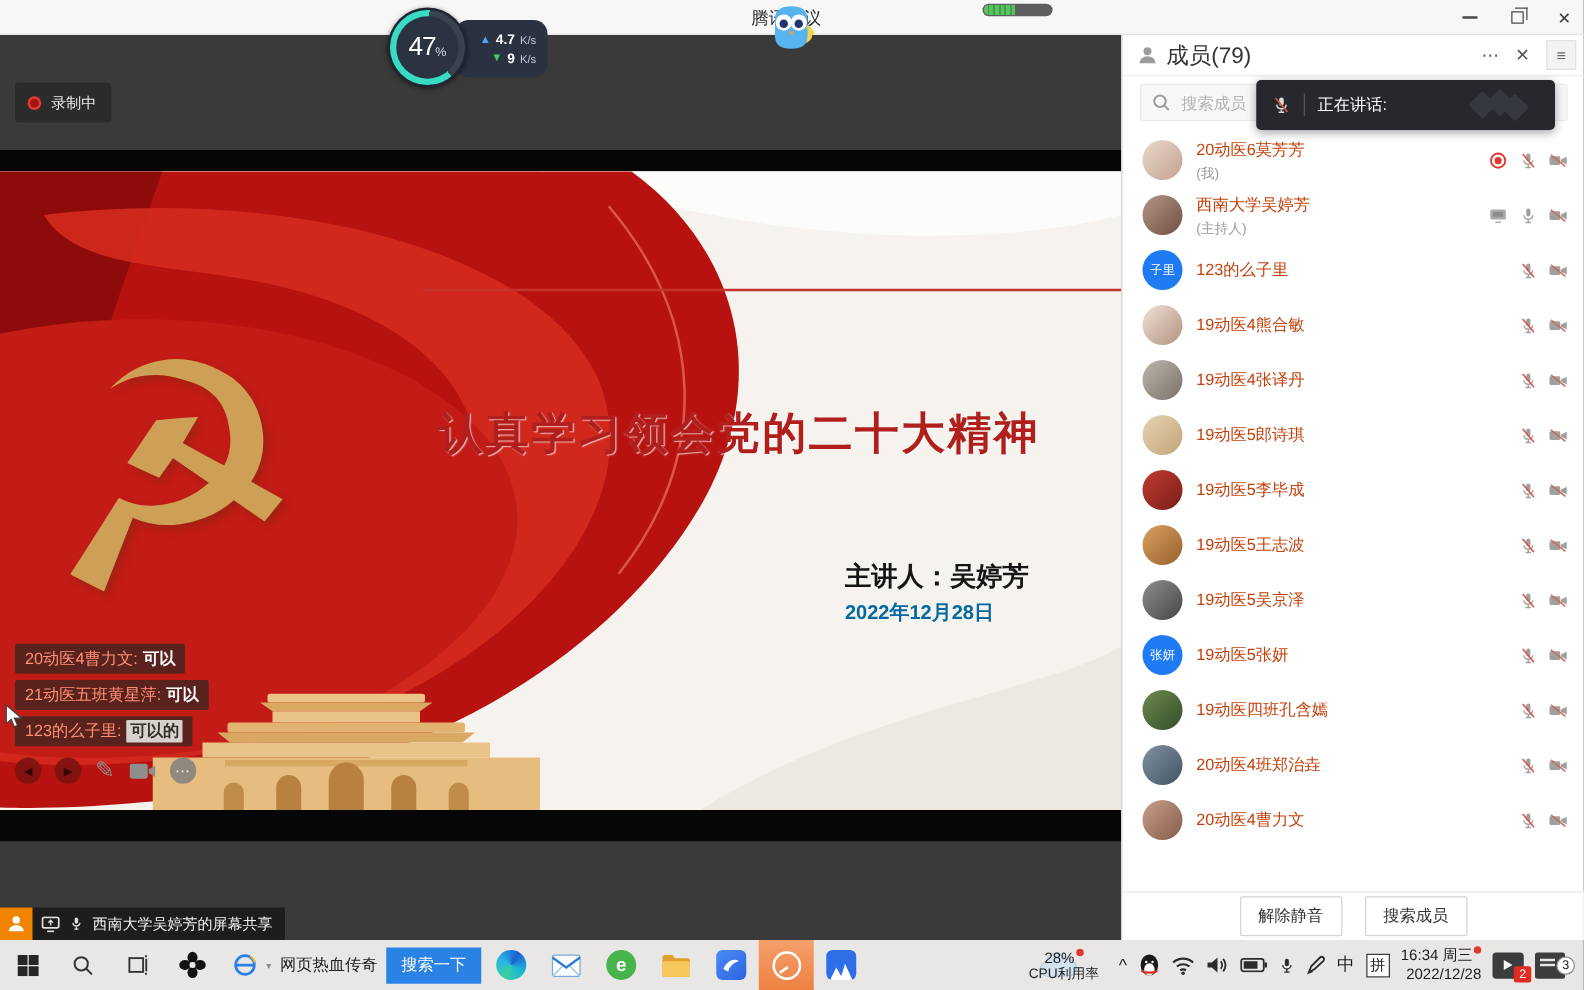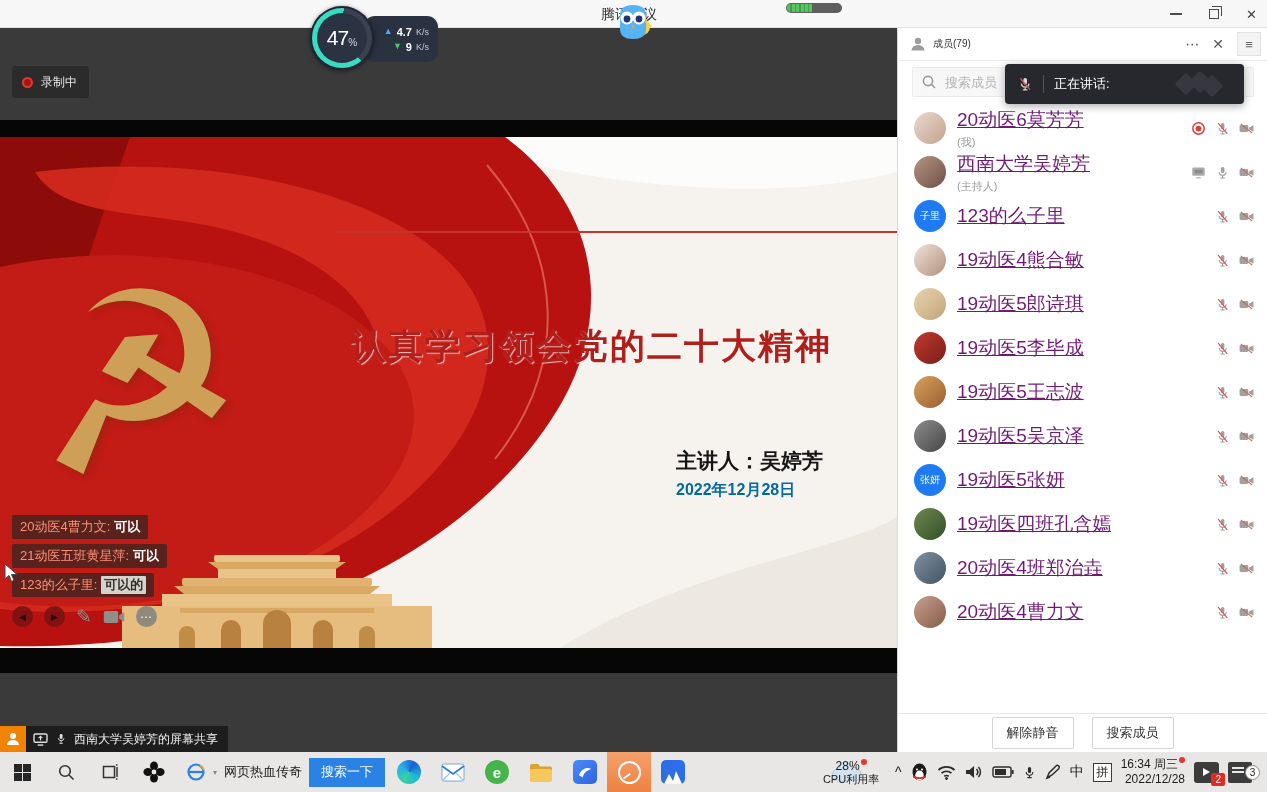--- a/index.html
+++ b/index.html
@@ -51,39 +51,39 @@
   .slide-ctrls{position:absolute;left:12px;top:469px;display:flex;align-items:center;gap:11px;z-index:4;}
   .ctrl-circle{width:21px;height:21px;border-radius:50%;background:rgba(122,18,16,.88);color:rgba(45,6,6,.95);display:flex;align-items:center;justify-content:center;font-size:9px;}
   .ctrl-gray{background:rgba(128,128,124,.85);color:#f2f2f0;font-size:12px;letter-spacing:1px;}
   .ctrl-pen{color:#8e8e8a;font-size:19px;line-height:1;}
   .share-banner{position:absolute;left:0;top:698px;height:26px;display:inline-flex;align-items:center;background:#1d1d1d;color:#f0f0f0;font-size:12px;padding-right:10px;gap:7px;z-index:3;}
   .sb-person{width:26px;height:26px;background:#f08300;display:flex;align-items:center;justify-content:center;flex:none;}
 
   
   .panel{position:absolute;left:897px;top:28px;width:370px;height:724px;background:#fff;border-left:1px solid #d8d8d8;}
   .p-header{position:absolute;left:0;top:0;width:100%;height:33px;border-bottom:1px solid #ececec;display:flex;align-items:center;padding:0 6px 0 12px;}
-  .p-title{font-size:10px;color:#333;margin-left:7px;}
+  .p-title{font-size:18px;color:#333;margin-left:7px;}
   .p-header-icons{margin-left:auto;display:flex;align-items:center;gap:13px;color:#555;font-size:14px;}
   .menu-box{width:24px;height:24px;background:#f3f3f3;border:1px solid #e2e2e2;display:flex;align-items:center;justify-content:center;font-size:13px;color:#666;}
   .search-row{position:absolute;left:14px;top:39px;width:342px;height:30px;}
   .search-input{width:100%;height:100%;background:#f7f7f7;border:1px solid #ebebeb;border-radius:2px;padding:0 10px 0 32px;font-size:13px;color:#333;outline:none;font-family:inherit;}
   .search-input::placeholder{color:#b3b3b3;}
   .search-ic{position:absolute;left:9px;top:7px;width:16px;height:16px;}
   .speak-tip{position:absolute;left:107px;top:36px;width:239px;height:40px;background:#26282d;border-radius:4px;z-index:25;display:flex;align-items:center;padding:0 12px;gap:10px;box-shadow:0 2px 8px rgba(0,0,0,.35);overflow:hidden;}
   .tip-mic{width:16px;height:16px;flex:none;}
   .tip-div{width:1px;height:18px;background:#53565d;flex:none;}
   .tip-label{color:#fff;font-size:13px;}
   .tip-mark{position:absolute;right:14px;top:10px;width:60px;height:20px;}
   .tip-mark i{position:absolute;width:16px;height:16px;background:#35383f;transform:rotate(45deg);border-radius:2px;}
   .member-list{position:absolute;left:0;top:78px;width:100%;height:607px;overflow:hidden;}
   .m-row{height:44px;display:flex;align-items:center;padding:0 13px 0 16px;}
   .avatar{width:32px;height:32px;border-radius:50%;flex:none;}
   .avatar-text{display:flex;align-items:center;justify-content:center;color:#fff;font-size:10px;letter-spacing:0;}
   .m-text{margin-left:11px;min-width:0;}
-  .m-name{font-size:19px;color:#701a75;white-space:nowrap;text-decoration:underline;}
+  .m-name{font-size:13px;color:#c2410c;white-space:nowrap;}
   .m-sub{font-size:11px;color:#999;margin-top:2px;}
   .m-icons{margin-left:auto;display:flex;align-items:center;gap:9px;}
   .mini{width:15px;height:15px;display:block;}
   .mini svg{width:100%;height:100%;display:block;}
   .p-footer{position:absolute;left:0;bottom:0;width:100%;height:39px;border-top:1px solid #e8e8e8;display:flex;align-items:center;justify-content:center;gap:18px;background:#fff;z-index:26;}
   .p-btn{font-family:inherit;font-size:13px;color:#333;background:#fff;border:1px solid #d4d4d4;border-radius:2px;padding:6px 14px;cursor:pointer;}
 
   
   .taskbar{position:absolute;left:0;top:752px;width:1267px;height:40px;background:#e9e7e5;display:flex;align-items:center;z-index:10;}
   .tb-left{display:flex;align-items:center;height:100%;}
@@ -389,20 +389,43 @@
             <span class="mini">
               <svg viewBox="0 0 26 22">
                 <rect x="1" y="5" width="15" height="12" rx="2" fill="#a0a0a0"></rect>
                 <path d="M17 9.5l8-4v11l-8-4z" fill="#a0a0a0"></path>
                 <line x1="3" y1="3" x2="23" y2="19" stroke="#c96a52" stroke-width="2"></line>
               </svg>
             </span>
           </div>
         </div>
         <div class="m-row">
+          <div class="avatar" style="background: linear-gradient(135deg, rgb(188, 182, 173), rgb(122, 114, 104));"></div>
+          <div class="m-text">
+            <div class="m-name">19动医4张译丹</div>
+          </div>
+          <div class="m-icons">
+            <span class="mini">
+              <svg viewBox="0 0 24 24">
+                <rect x="9.5" y="3" width="5.5" height="10" rx="2.7" fill="#a0a0a0"></rect>
+                <path d="M6.5 11.5a5.8 5.8 0 0 0 11.5 0" fill="none" stroke="#a0a0a0" stroke-width="1.8"></path>
+                <path d="M12.2 17.5v2.6M8.8 20.8h6.8" stroke="#a0a0a0" stroke-width="1.8"></path>
+                <line x1="5" y1="3.5" x2="19.5" y2="20.5" stroke="#d4544a" stroke-width="2"></line>
+              </svg>
+            </span>
+            <span class="mini">
+              <svg viewBox="0 0 26 22">
+                <rect x="1" y="5" width="15" height="12" rx="2" fill="#a0a0a0"></rect>
+                <path d="M17 9.5l8-4v11l-8-4z" fill="#a0a0a0"></path>
+                <line x1="3" y1="3" x2="23" y2="19" stroke="#c96a52" stroke-width="2"></line>
+              </svg>
+            </span>
+          </div>
+        </div>
+        <div class="m-row">
           <div class="avatar" style="background: linear-gradient(135deg, rgb(231, 212, 176), rgb(194, 164, 122));"></div>
           <div class="m-text">
             <div class="m-name">19动医5郎诗琪</div>
           </div>
           <div class="m-icons">
             <span class="mini">
               <svg viewBox="0 0 24 24">
                 <rect x="9.5" y="3" width="5.5" height="10" rx="2.7" fill="#a0a0a0"></rect>
                 <path d="M6.5 11.5a5.8 5.8 0 0 0 11.5 0" fill="none" stroke="#a0a0a0" stroke-width="1.8"></path>
                 <path d="M12.2 17.5v2.6M8.8 20.8h6.8" stroke="#a0a0a0" stroke-width="1.8"></path>

